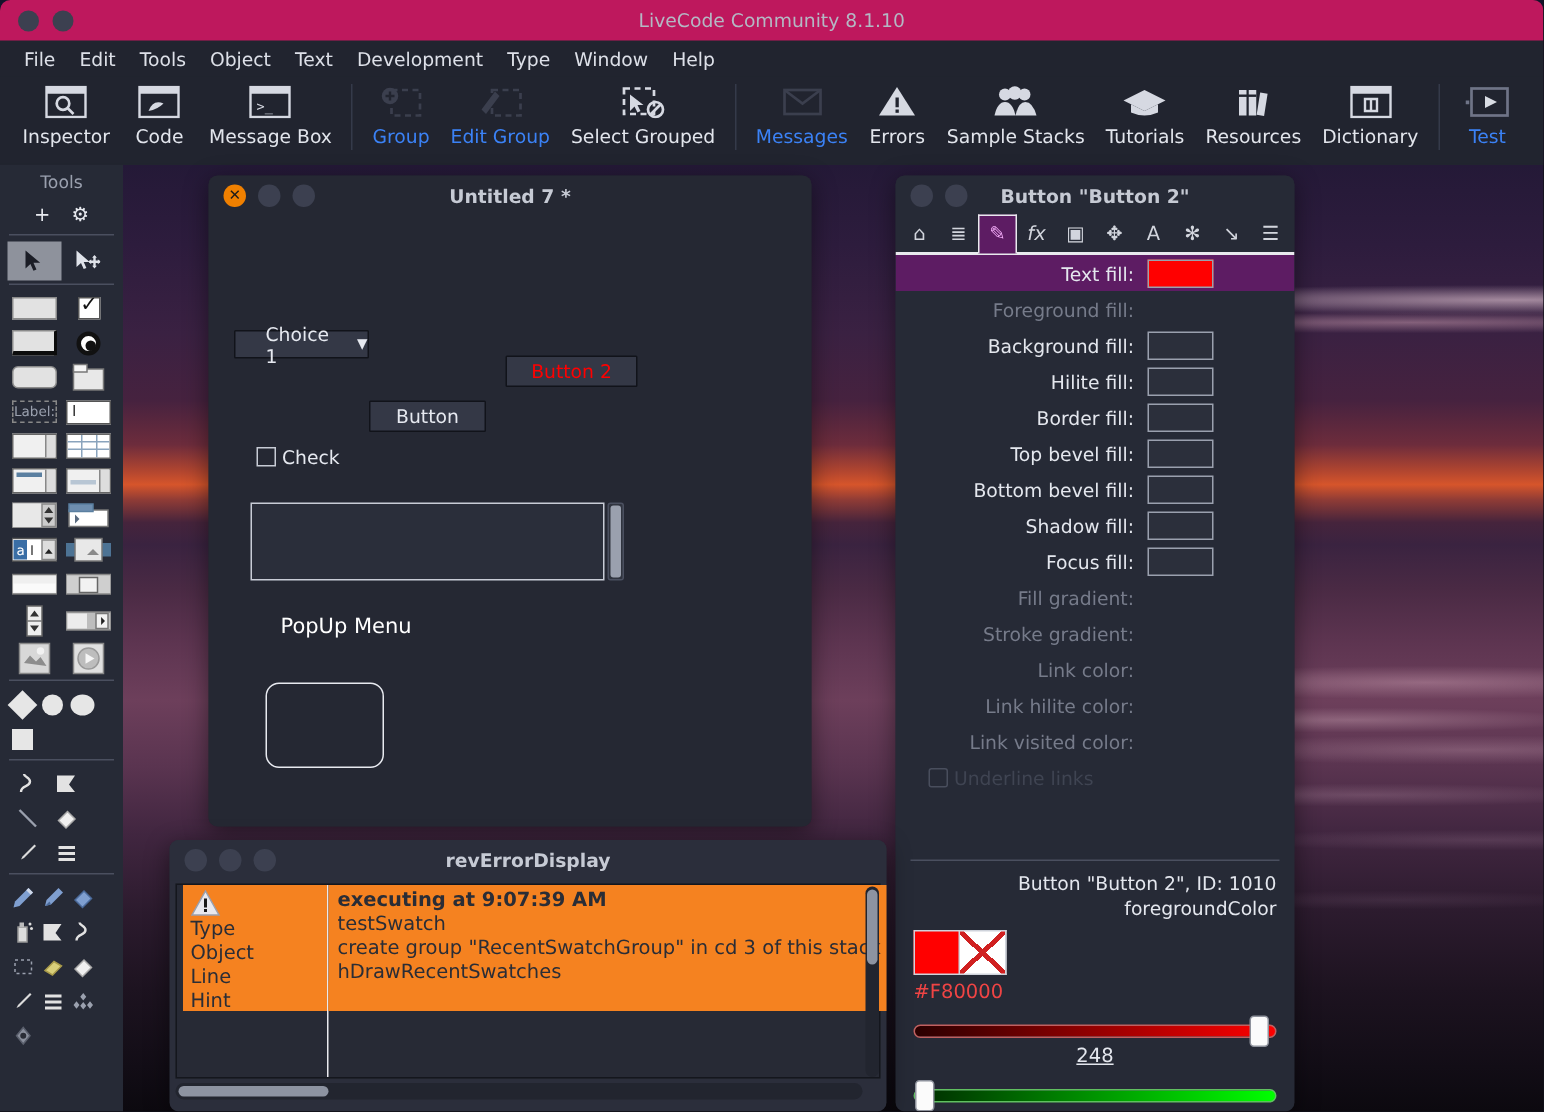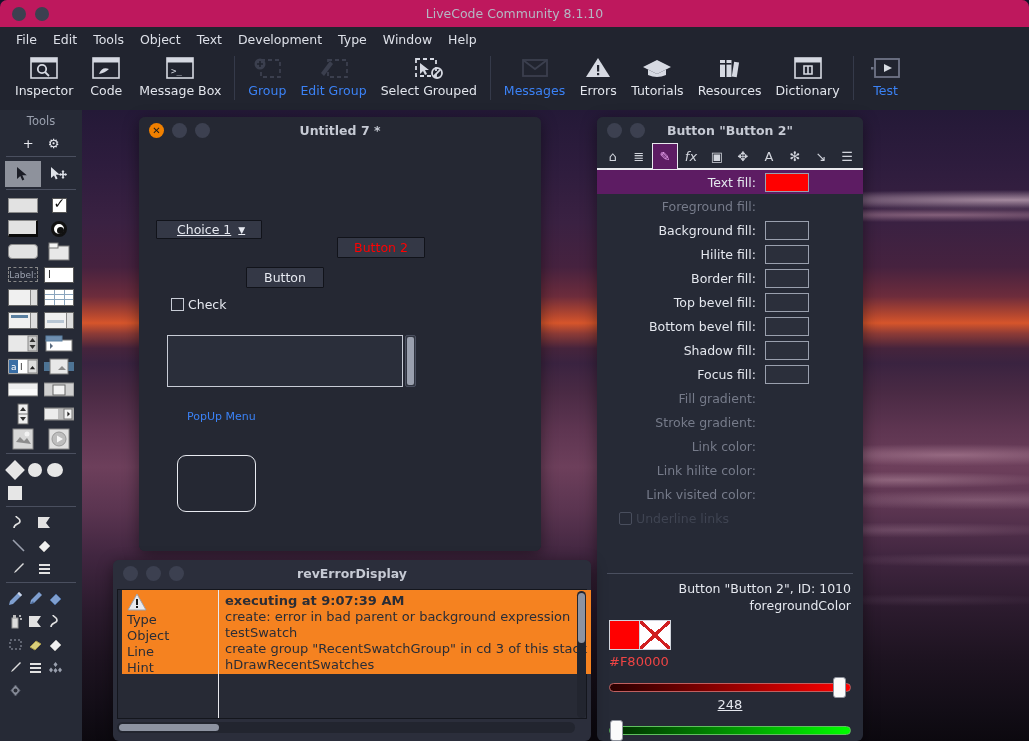--- a/index.html
+++ b/index.html
@@ -158,21 +158,21 @@
   .lc-check { position: absolute; display: flex; align-items: center; gap: 4px; cursor: default; }
   .lc-check .bx { width: 13px; height: 13px; border: 1px solid #c8ccd6; background: #252833; }
   .lc-check .lb { color: #e6e9f0; font-size: 12.5px; }
   .lc-field {
     position: absolute; background: #2a2e3a; border: 1px solid #c8ccd6;
   }
   .lc-scroll {
     position: absolute; width: 11px; background: #30343f; border: 1px solid #4b5060; border-radius: 2px;
   }
   .lc-scroll i { position: absolute; left: 1px; right: 1px; top: 1px; bottom: 1px; background: #9aa0ae; border-radius: 2px; }
-  .lc-label { position: absolute; color: #3b82f6; font-size: 11px; text-align: center; }
+  .lc-label { position: absolute; color: #ffffff; font-size: 14px; text-align: center; }
   .lc-roundgfx { position: absolute; border: 1px solid #e8eaf0; border-radius: 9px; background: transparent; }
 
   
   #inspector { left: 597px; top: 117px; width: 266px; height: 624px; background: #262a36; }
   #inspector .win-title { background: #262a36; }
   .insp-tabs {
     height: 26px; background: #262a36; display: flex; align-items: center;
     border-bottom: 2px solid #e9e9ee; padding-left: 3px;
   }
   .insp-tab {
@@ -354,20 +354,32 @@
             <svg class="icon-svg" width="26" height="22" viewBox="0 0 26 22">
               <path d="M13 1 L25 20 L1 20 Z" fill="#d6d9e2"></path>
               <rect x="12" y="8" width="2.2" height="6.5" fill="#21242f"></rect>
               <rect x="12" y="16" width="2.2" height="2.2" fill="#21242f"></rect>
             </svg>
           </div>
           <div class="tb-lbl">Errors</div>
         </div>
         <div class="tool-btn">
           <div class="tb-ico">
+            <svg class="icon-svg" width="32" height="22" viewBox="0 0 32 22">
+              <circle cx="9" cy="6" r="4" fill="#d6d9e2"></circle>
+              <circle cx="22" cy="6" r="4" fill="#d6d9e2"></circle>
+              <circle cx="15.5" cy="5" r="4.5" fill="#d6d9e2"></circle>
+              <path d="M2 20 q2 -9 7 -9 q5 0 7 9 z" fill="#d6d9e2"></path>
+              <path d="M16 20 q2 -9 6.5 -9 q5 0 7.5 9 z" fill="#d6d9e2"></path>
+            </svg>
+          </div>
+          <div class="tb-lbl">Sample Stacks</div>
+        </div>
+        <div class="tool-btn">
+          <div class="tb-ico">
             <svg class="icon-svg" width="30" height="22" viewBox="0 0 30 22">
               <path d="M15 3 L29 10 L15 17 L1 10 Z" fill="#d6d9e2"></path>
               <path d="M6 12.5 L6 18 q9 4 18 0 L24 12.5 L15 17 Z" fill="#d6d9e2"></path>
             </svg>
           </div>
           <div class="tb-lbl">Tutorials</div>
         </div>
         <div class="tool-btn">
           <div class="tb-ico">
             <svg class="icon-svg" width="26" height="22" viewBox="0 0 26 22">
@@ -705,21 +717,21 @@
     <div class="win-title">
       <div class="win-dots">
         <div class="wd close">✕</div>
         <div class="wd"></div>
         <div class="wd"></div>
       </div>
       <div class="t">Untitled 7 *</div>
     </div>
 
     <div class="stack-canvas">
-      <div class="lc-btn opt" style="left:17px; top:76px; width:106px; height:19px;text-decoration:underline;">
+      <div class="lc-btn opt" style="left:17px; top:76px; width:90px; height:19px;">
         <span>Choice 1</span>
         <span class="caret">▼</span>
       </div>
 
       <div class="lc-btn" style="left:198px; top:93px; width:88px; height:21px; color:#ff0000;">
         <span>Button 2</span>
       </div>
 
       <div class="lc-btn" style="left:107px; top:123px; width:78px; height:21px;">
         <span>Button</span>
@@ -875,21 +887,20 @@
             <div>Line</div>
             <div>Hint</div>
           </div>
       </div>
       <div class="err-divider"></div>
       <div class="err-col-right">
         <div class="err-right-hl"></div>
         <div class="err-right-hl shrink"></div>
         <div class="err-lines" id="err-lines">
             <div><b>executing at 9:07:39 AM</b></div>
-            <div>create: error in bad parent or background expression</div>
             <div>testSwatch</div>
             <div>create group "RecentSwatchGroup" in cd 3 of this stack</div>
             <div>hDrawRecentSwatches</div>
           </div>
       </div>
     </div>
 
     <div class="err-vscroll">
         <i></i>
       </div>

